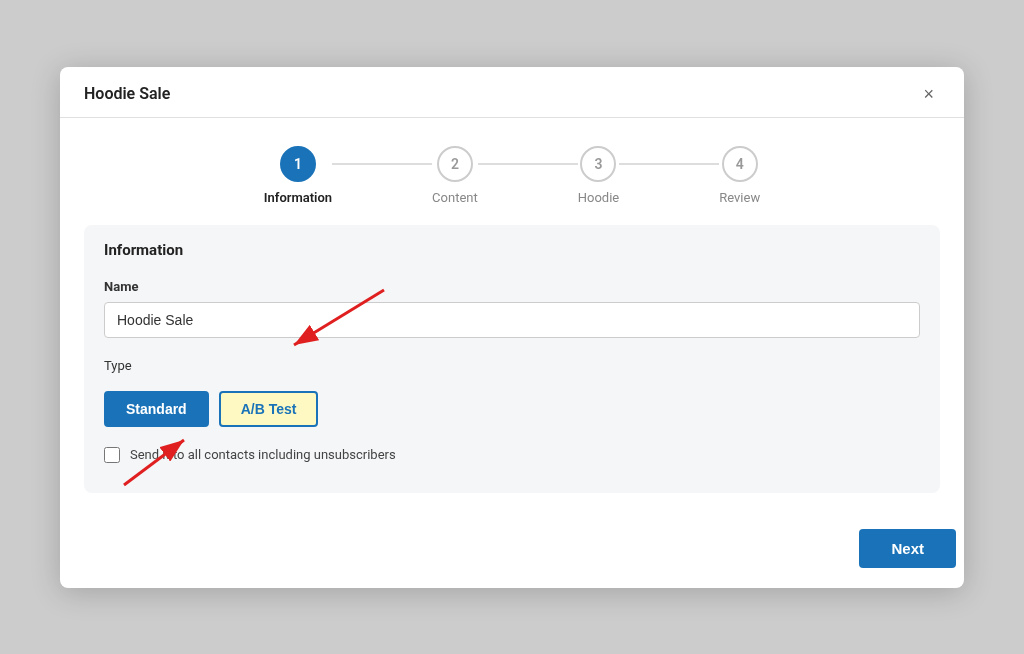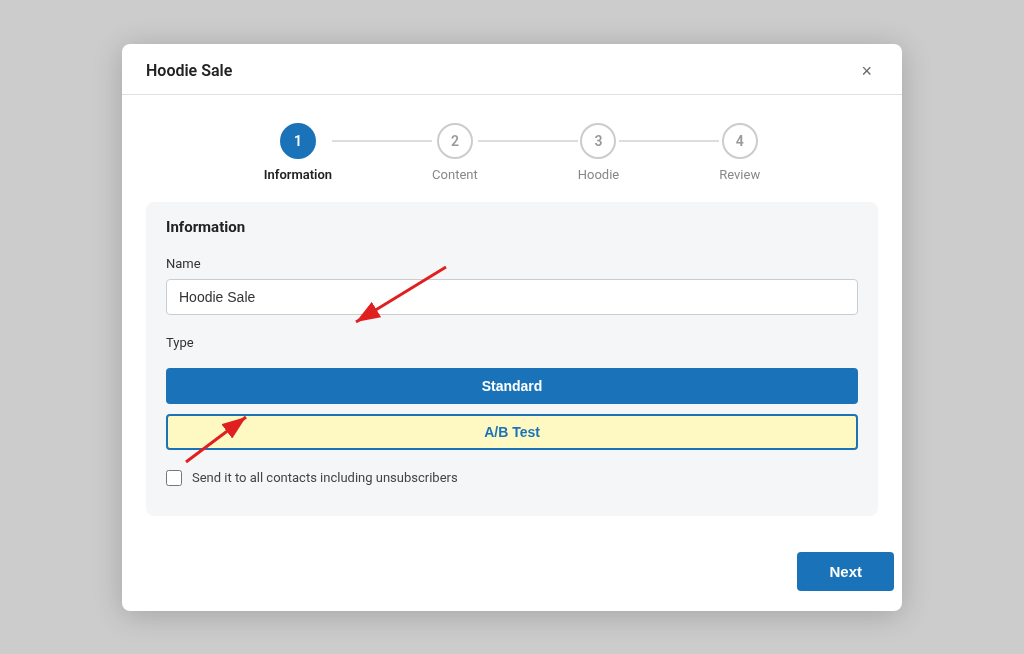--- a/index.html
+++ b/index.html
@@ -20,21 +20,21 @@
       height: 654px;
       display: flex;
       justify-content: center;
       align-items: center;
       background: rgba(0,0,0,0.15);
     }
 
     .modal {
       background: #fff;
       border-radius: 8px;
-      width: 780px;
+      width: 904px;
       box-shadow: 0 4px 30px rgba(0,0,0,0.2);
       position: relative;
       padding-bottom: 20px;
     }
 
     .modal-header {
       display: flex;
       justify-content: space-between;
       align-items: center;
       padding: 16px 24px 12px 24px;
@@ -126,21 +126,21 @@
 
     .info-card-title {
       font-size: 15px;
       font-weight: 700;
       color: #222;
       margin-bottom: 20px;
     }
 
     .form-label {
       font-size: 13px;
-      font-weight: 400;
+      font-weight: 700;
       color: #333;
       margin-bottom: 8px;
       display: block;
     }
 
     .form-input {
       width: 100%;
       padding: 9px 12px;
       border: 1px solid #ccc;
       border-radius: 4px;
@@ -159,21 +159,20 @@
       font-weight: 400;
       color: #333;
       margin-bottom: 18px;
       display: block;
     }
 
     .type-buttons {
       display: flex;
       gap: 10px;
       margin-bottom: 16px;
-      flex-direction: column;
     }
 
     .btn-standard {
       background: #1a73b8;
       color: #fff;
       border: 2px solid #1a73b8;
       border-radius: 4px;
       padding: 8px 20px;
       font-size: 14px;
       font-weight: 600;

